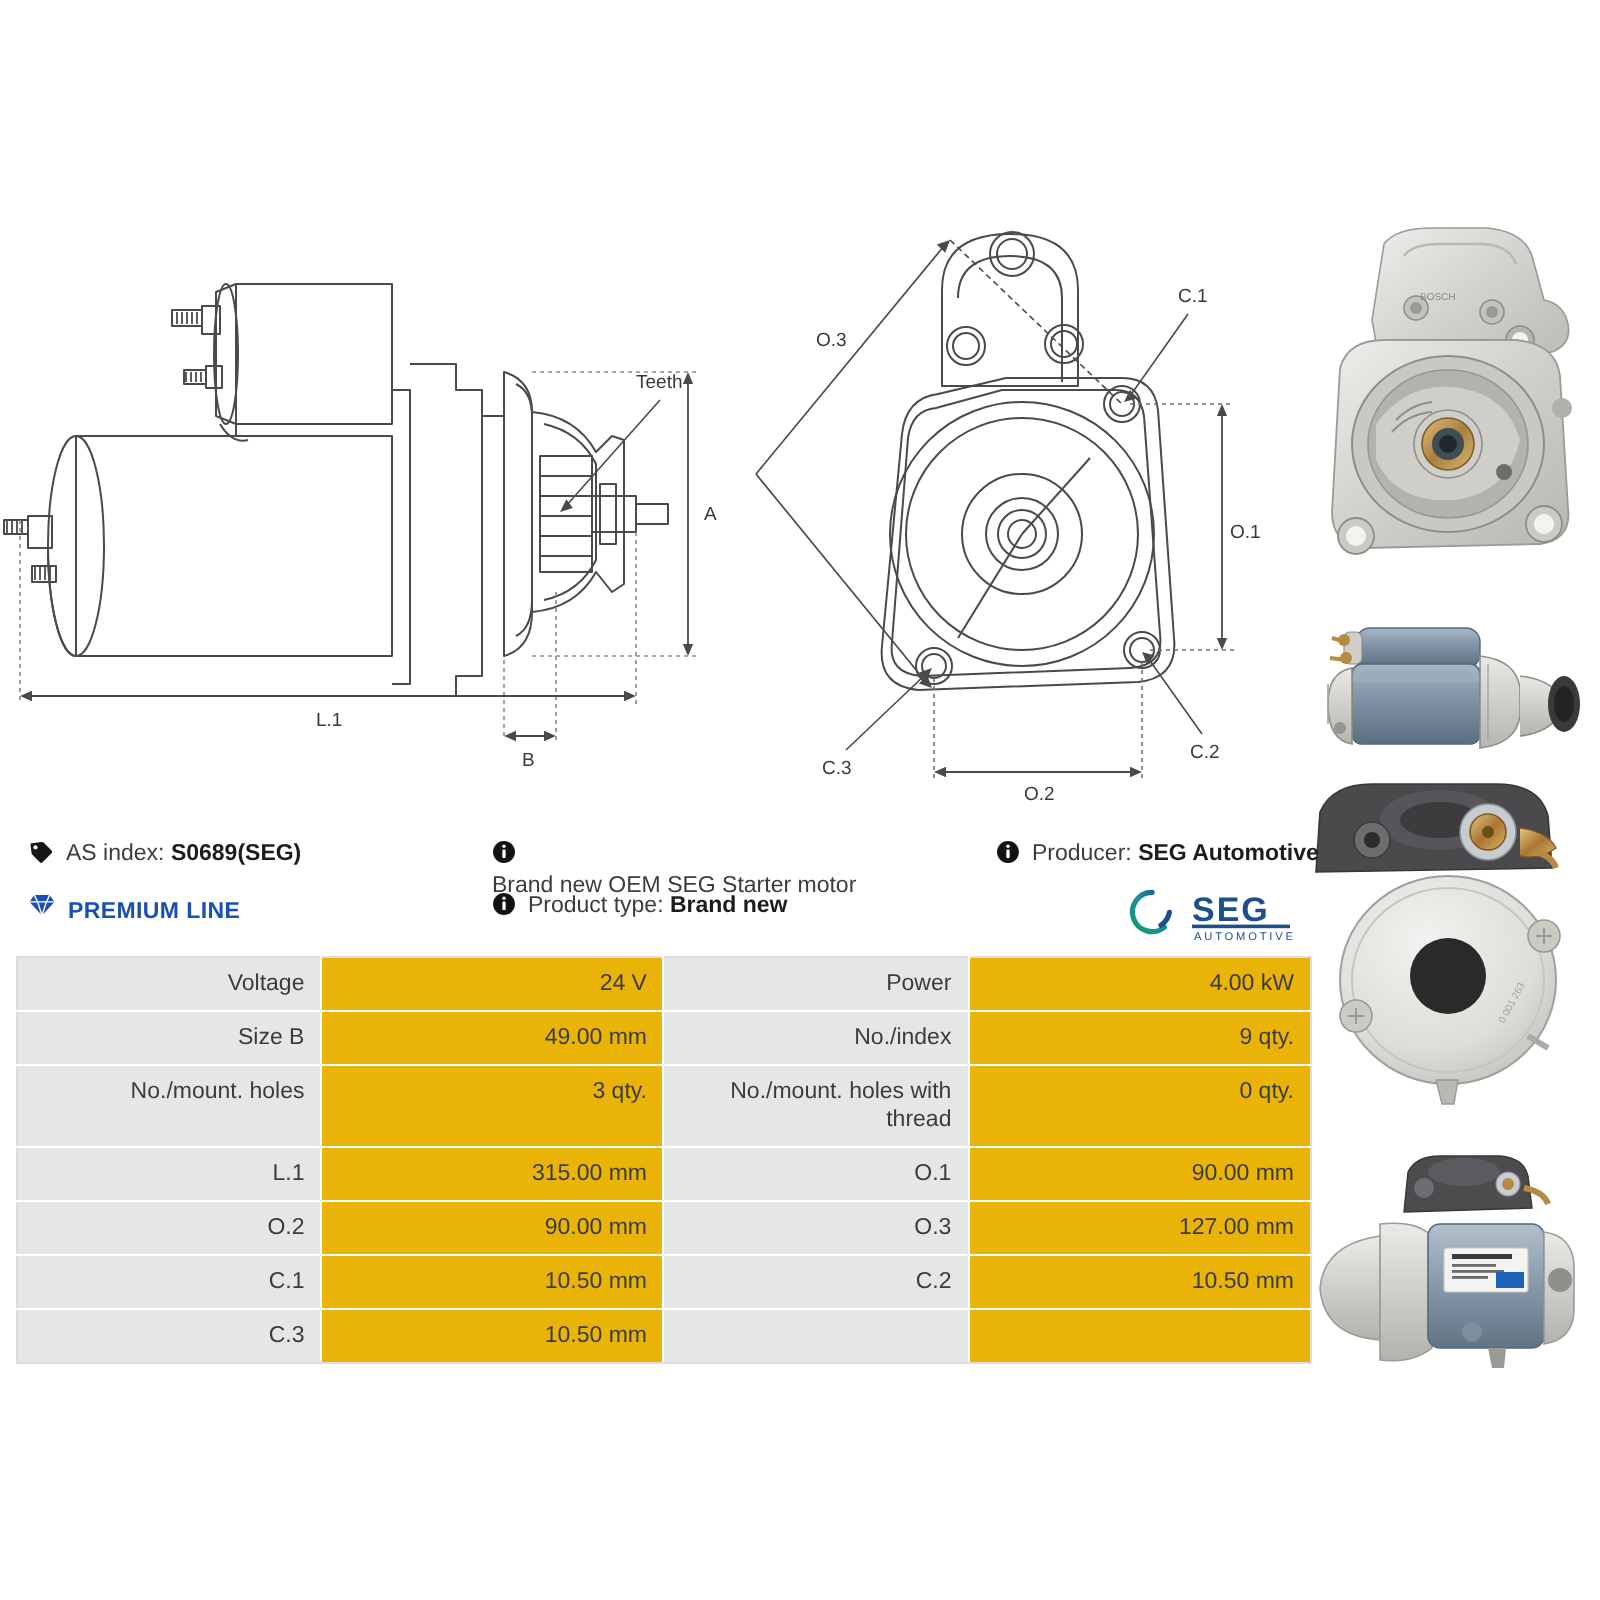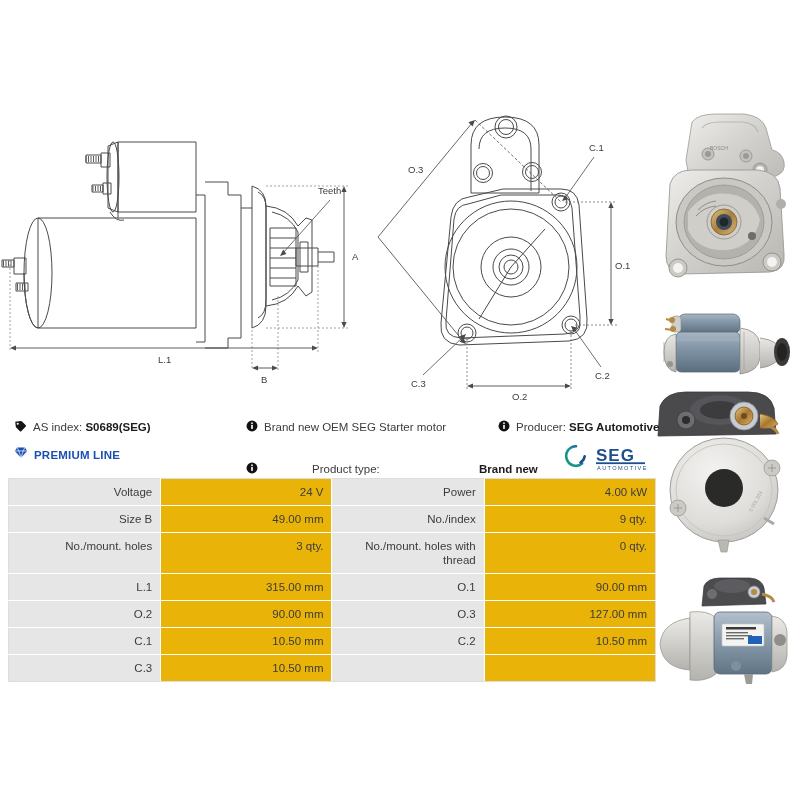--- a/index.html
+++ b/index.html
@@ -42,22 +42,22 @@
   .info-cell .ico{
     flex:0 0 auto;margin-right:6px;margin-top:0px;
     display:inline-block;
   }
   .info-cell b{color:#1c1c1c;font-weight:bold;}
   .premium{color:#1a4fb4;font-weight:bold;letter-spacing:.2px;font-size:11.5px;}
 
   
   .ic-asindex {left:14px;  top:2px;}
   .ic-premium {left:14px;  top:28px;align-items:flex-end;}
-  .ic-brandnew{left:246px; top:2px;}
-  .ic-ptype   {left:246px; top:44px;gap:48px;}
+  .ic-brandnew{left:246px; top:2px;flex-direction:column;}
+  .ic-ptype   {left:246px; top:28px;}
   .ic-producer{left:498px; top:2px;justify-content:flex-end;}
   .seg-logo   {position:absolute;left:556px;top:24px;}
 
   
   .spec{
     position:absolute;left:8px;top:478px;width:648px;
     border-collapse:collapse;
     table-layout:fixed;
     font-size:11.5px;
     color:#3c3c3c;

